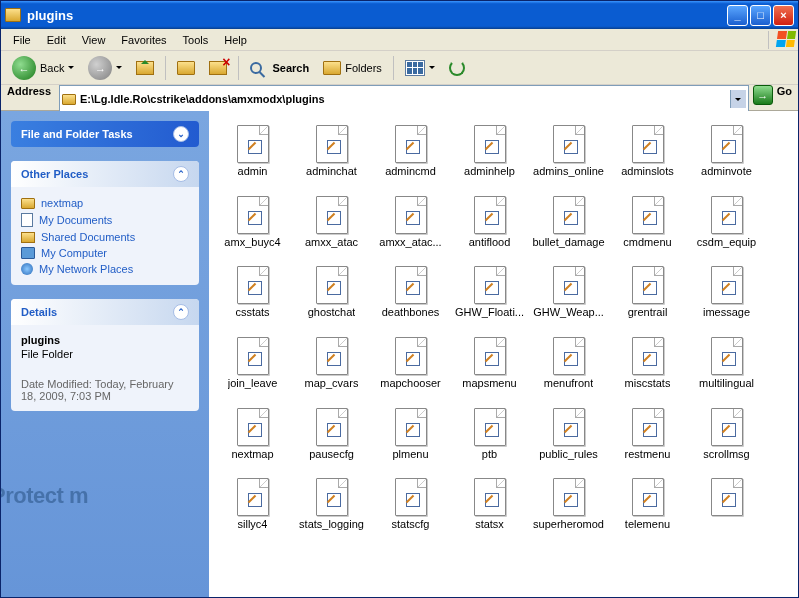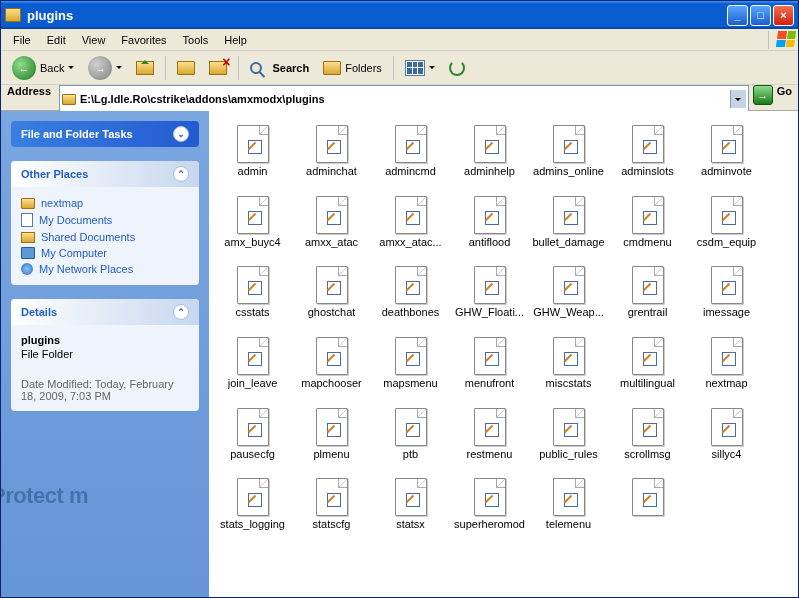--- a/index.html
+++ b/index.html
@@ -345,20 +345,26 @@
           <div class="file-item">
             <div class="file-ico">
               <div class="pencil"></div>
             </div>
             <div class="file-lbl">join_leave</div>
           </div>
           <div class="file-item">
             <div class="file-ico">
               <div class="pencil"></div>
             </div>
+            <div class="file-lbl">map_cvars</div>
+          </div>
+          <div class="file-item">
+            <div class="file-ico">
+              <div class="pencil"></div>
+            </div>
             <div class="file-lbl">mapchooser</div>
           </div>
           <div class="file-item">
             <div class="file-ico">
               <div class="pencil"></div>
             </div>
             <div class="file-lbl">mapsmenu</div>
           </div>
           <div class="file-item">
             <div class="file-ico">
@@ -399,32 +405,32 @@
           <div class="file-item">
             <div class="file-ico">
               <div class="pencil"></div>
             </div>
             <div class="file-lbl">ptb</div>
           </div>
           <div class="file-item">
             <div class="file-ico">
               <div class="pencil"></div>
             </div>
+            <div class="file-lbl">public_rules</div>
+          </div>
+          <div class="file-item">
+            <div class="file-ico">
+              <div class="pencil"></div>
+            </div>
             <div class="file-lbl">restmenu</div>
           </div>
           <div class="file-item">
             <div class="file-ico">
               <div class="pencil"></div>
             </div>
-            <div class="file-lbl">public_rules</div>
-          </div>
-          <div class="file-item">
-            <div class="file-ico">
-              <div class="pencil"></div>
-            </div>
             <div class="file-lbl">scrollmsg</div>
           </div>
           <div class="file-item">
             <div class="file-ico">
               <div class="pencil"></div>
             </div>
             <div class="file-lbl">sillyc4</div>
           </div>
           <div class="file-item">
             <div class="file-ico">

